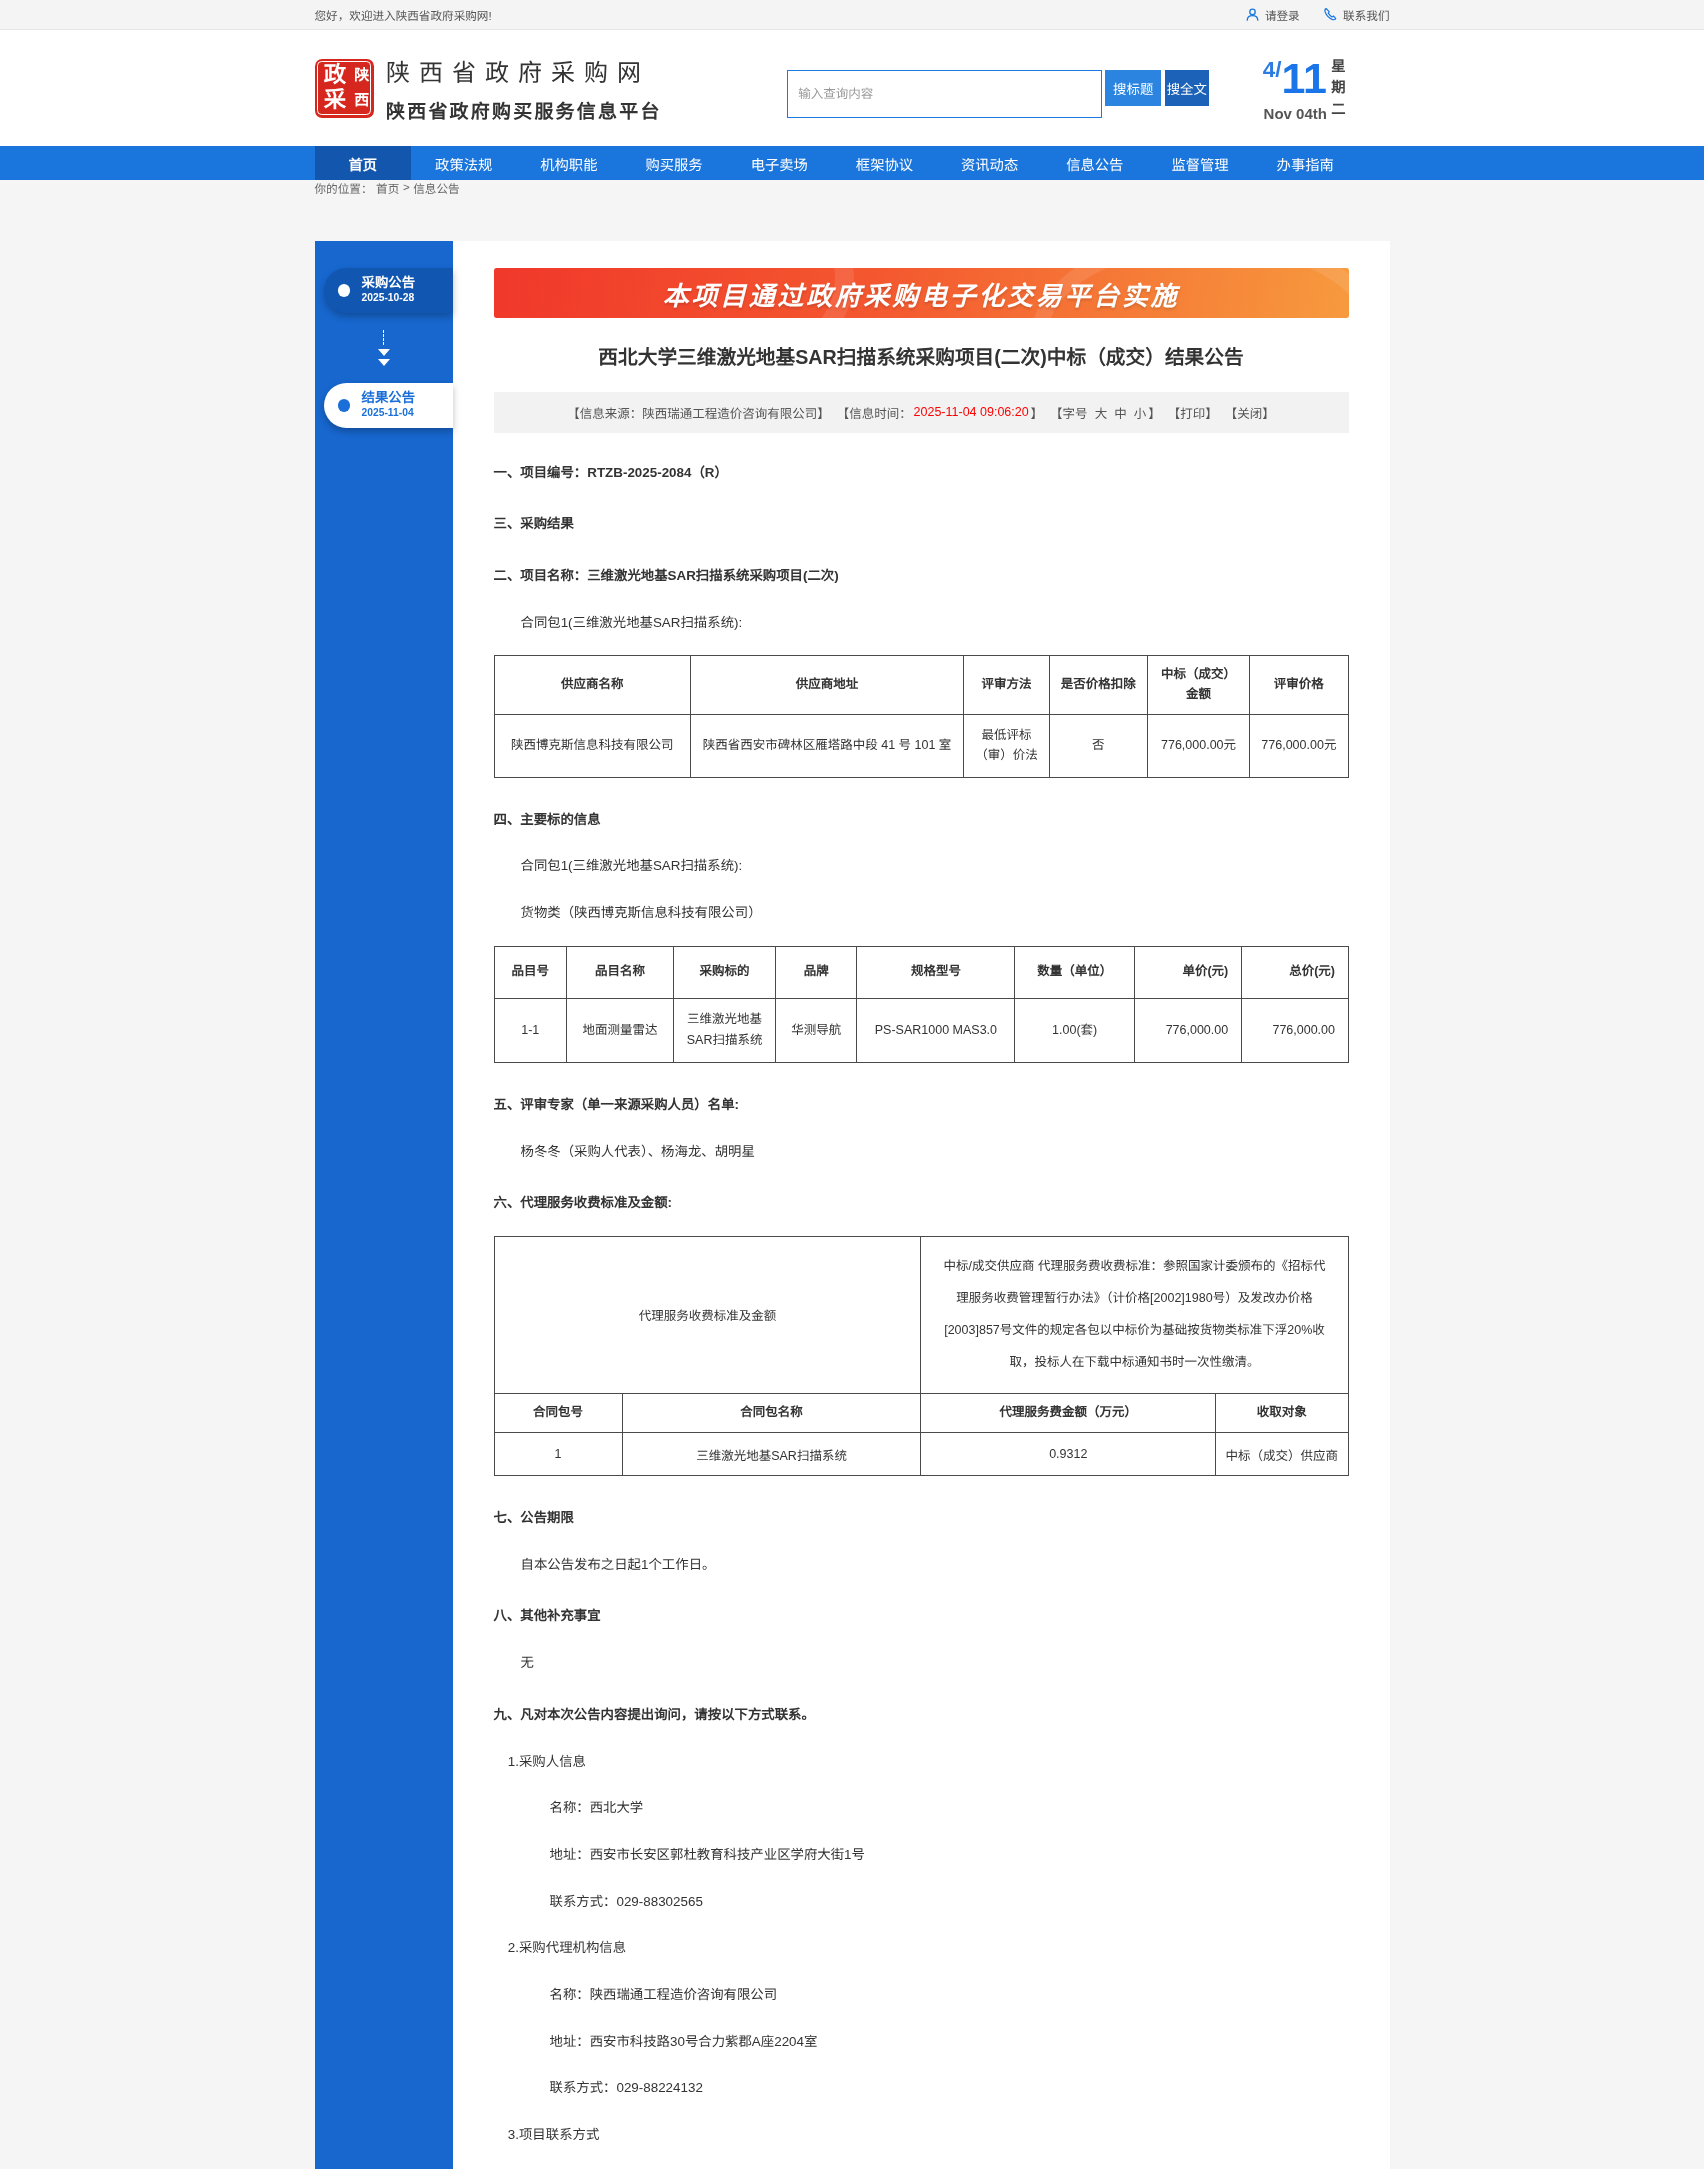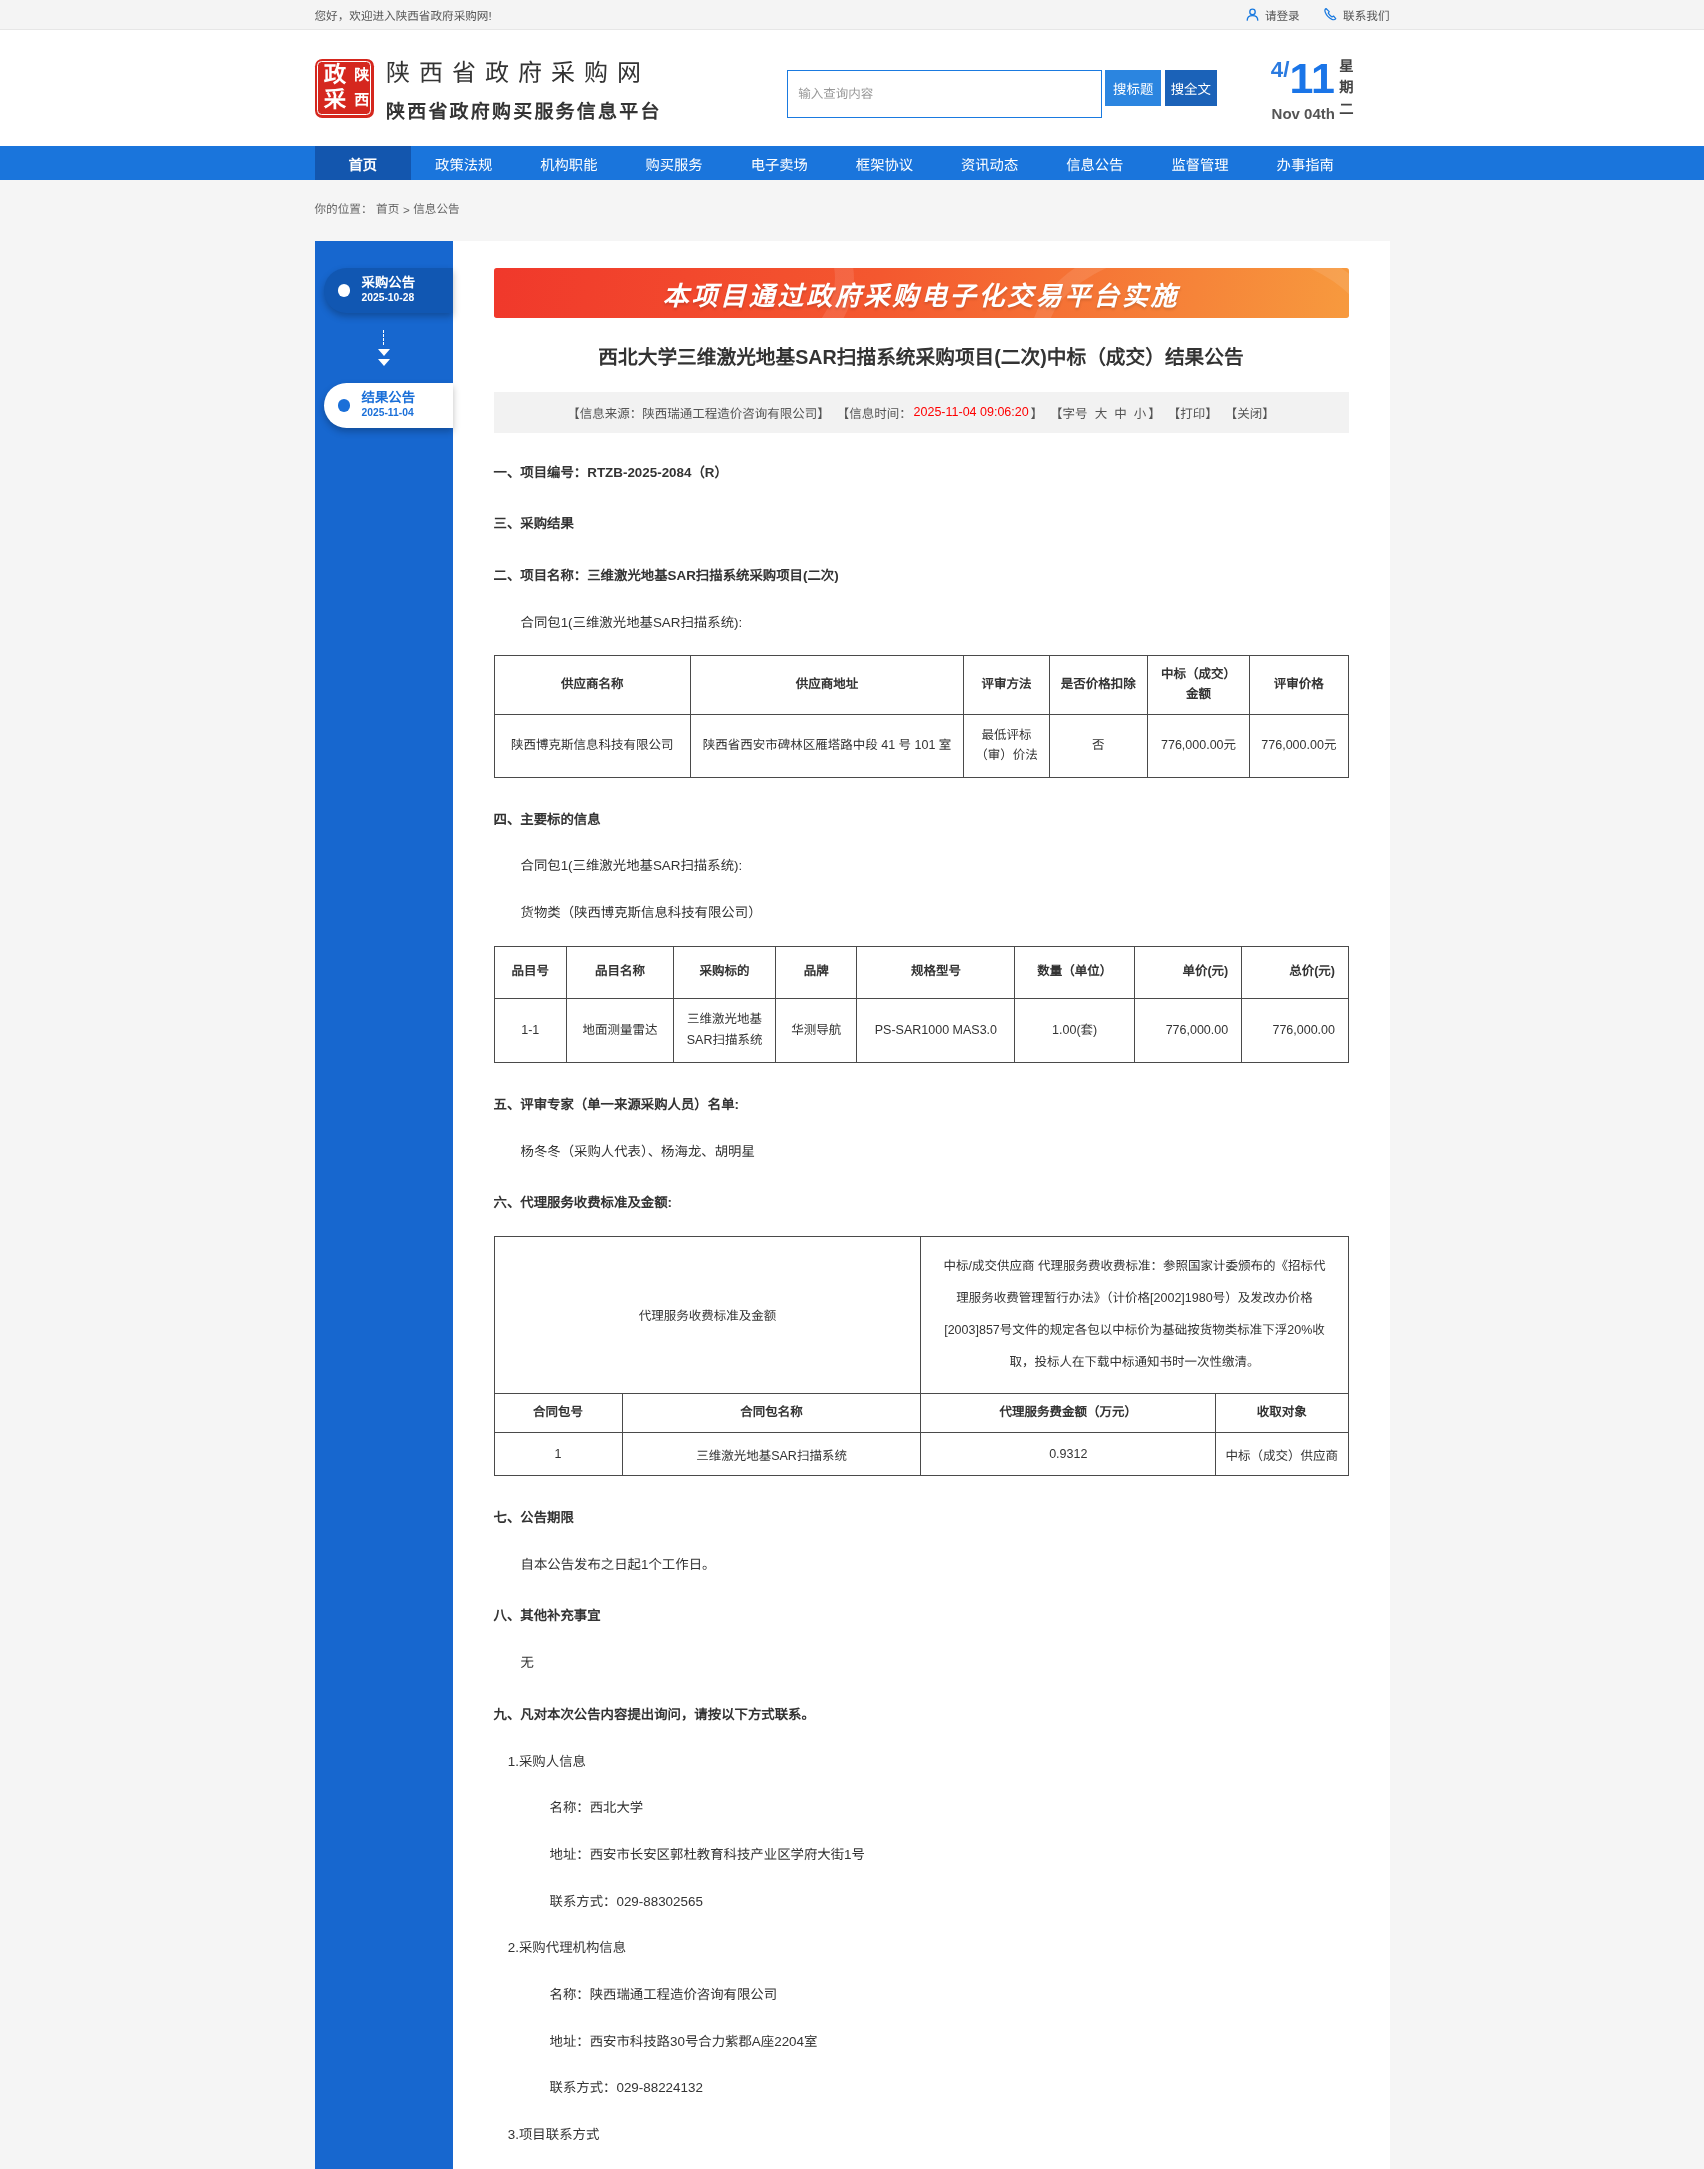--- a/index.html
+++ b/index.html
@@ -26,37 +26,37 @@
   .seal::after { content:""; position:absolute; inset:2.7px; border:1.8px solid #fff; border-radius:4.5px; pointer-events:none; }
   .seal span { color:#fff; font-family:"Liberation Serif","DejaVu Serif",serif; font-weight:bold; line-height:1; z-index:1; }
   .seal .big { font-size:22.4px; }
   .seal .small { font-size:15px; }
   .site-titles .t1 { font-size:24px; font-weight:normal; color:#333; letter-spacing:9px; }
   .site-titles .t2 { font-size:19px; font-weight:bold; color:#333; letter-spacing:2.2px; margin-top:7.2px; }
   .search-zone { display:flex; align-items:stretch; height:36px; margin-left:125px; }
   .search-input { width:315px; height:48px; border:1.8px solid #1a7ae0; padding:0 10.7px; font-size:12.5px; color:#333; outline:none; }
   .search-input::placeholder { color:#999; }
   .btn-title { width:56px; background:#2b85e0; color:#fff; border:none; font-size:13.4px; cursor:pointer; margin-left:3.6px; }
-  .btn-full { width:52px; background:#1b62b8; color:#fff; border:none; font-size:13.4px; cursor:pointer; margin-left:3.6px; }
+  .btn-full { width:44px; background:#1b62b8; color:#fff; border:none; font-size:13.4px; cursor:pointer; margin-left:3.6px; }
   .date-zone { margin-left:54px; display:flex; align-items:flex-start; }
   .date-nums { text-align:right; }
   .date-md { color:#2b7be0; font-size:22.4px; font-weight:bold; vertical-align:16px; }
   .date-day { color:#1a75e8; font-size:43px; font-weight:bold; }
   .date-en { color:#555; font-size:15px; font-weight:bold; margin-top:1.8px; text-align:right; }
   .date-week { writing-mode:vertical-rl; font-size:14.3px; font-weight:bold; color:#444; letter-spacing:7.2px; padding-top:3.6px; }
 
   
   .nav { height:34px; background:#1a75dc; }
   .nav .container { display:flex; height:100%; align-items:stretch; }
   .nav-item { display:flex; align-items:center; padding:0 24px; color:#fff; font-size:14.3px; cursor:pointer; text-decoration:none; }
   .nav-item.active { background:#1356ae; padding:0 34px; font-weight:bold; }
 
   
   .crumb { height:36px; background:#f5f5f5; }
-  .crumb .container { display:flex; align-items:flex-end; height:100%; font-size:11.6px; color:#666; gap:3.6px; }
+  .crumb .container { display:flex; align-items:flex-start; height:100%; font-size:11.6px; color:#666; gap:3.6px; }
   .crumb a { color:#666; text-decoration:none; cursor:pointer; }
 
   
   .content-gap { height:25px; }
   .content .container { display:flex; align-items:stretch; }
   .card { display:flex; width:100%; min-height:1791px; }
   .sidebar { width:138px; flex-shrink:0; background:#1767cf; padding-top:27px; }
   .side-item { position:relative; margin:0 0 0 9px; height:45px; border-radius:23px 0 0 23px;
                padding:6.3px 5.4px 6.3px 38px; box-shadow:0 3.6px 7.2px rgba(0,0,0,.25); cursor:pointer; }
   .side-item .dot { position:absolute; left:14.3px; top:50%; margin-top:-6.3px; width:12.5px; height:12.5px; border-radius:50%; }

